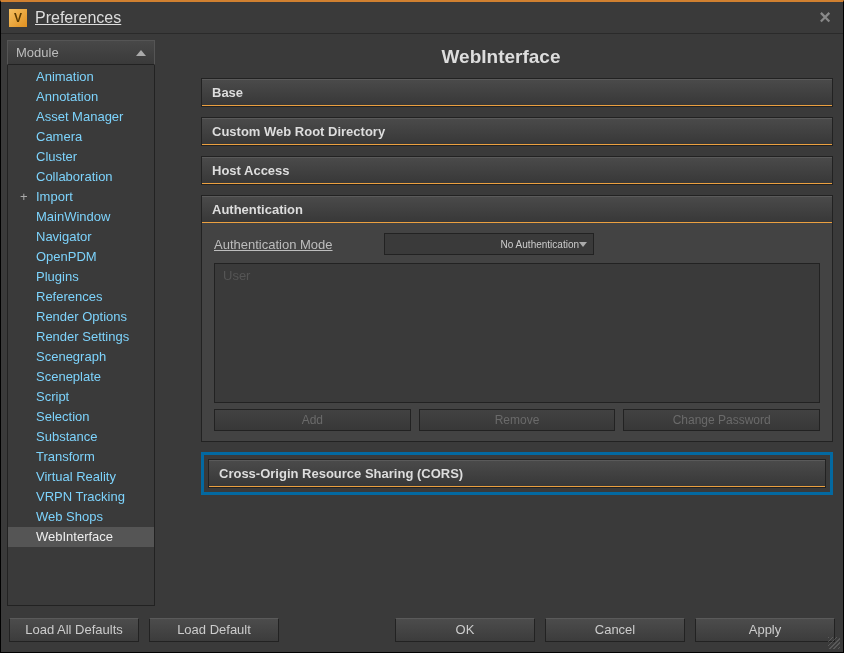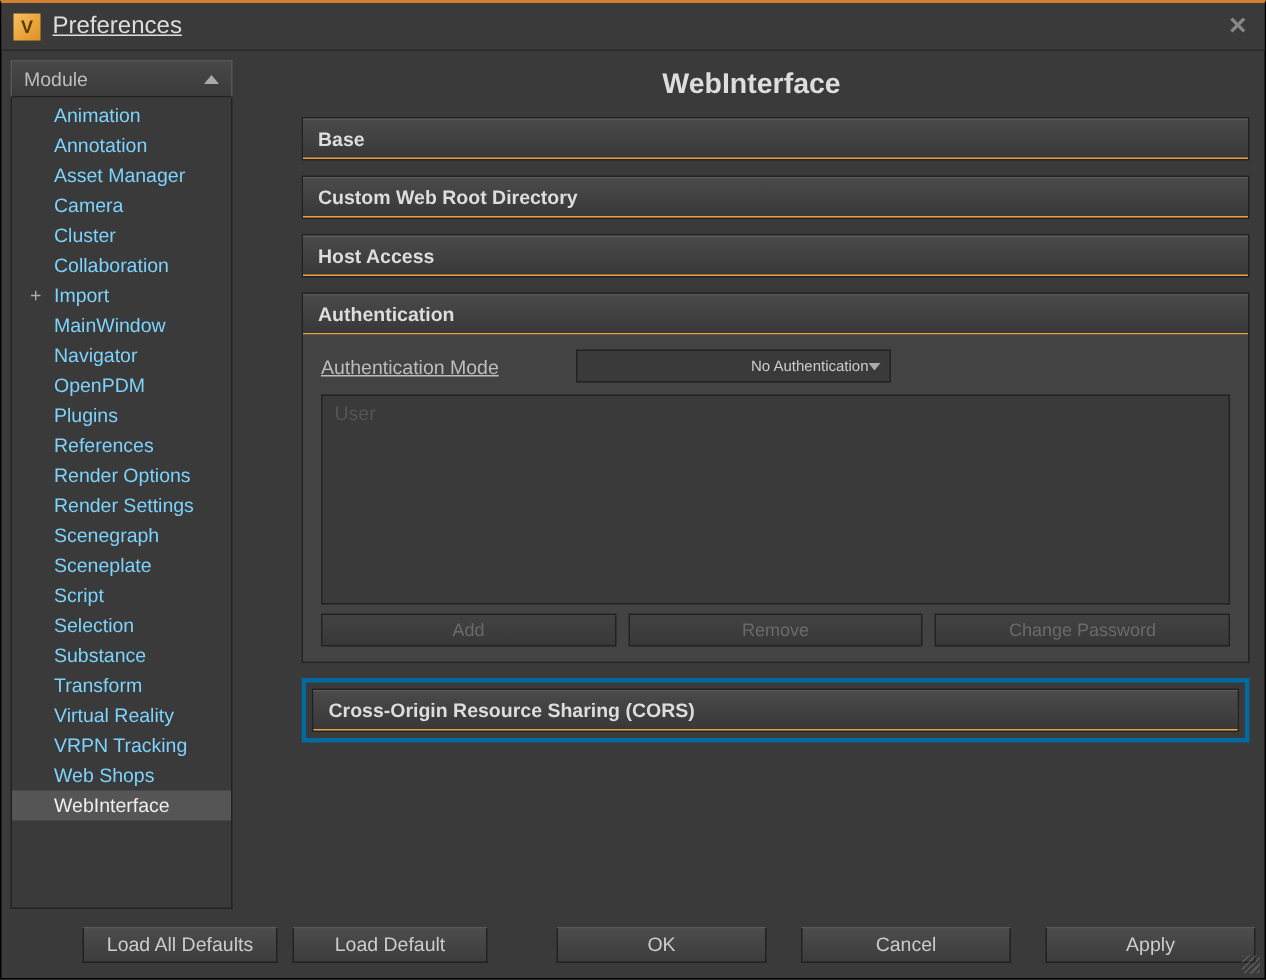--- a/index.html
+++ b/index.html
@@ -196,22 +196,21 @@
   height: 20px;
   background: #3a3a3a;
   border: 1px solid #222;
   color: #ccc;
   padding: 0 6px;
   font-size: 12px;
 }
 .footer {
   display: flex;
   padding: 6px 8px 10px 8px;
-  gap: 23px;
-  margin-left: 46px;
+  gap: 10px;
 }
 .footer-left { display: flex; gap: 10px; }
 .footer-spacer { flex: 1; }
 .btn {
   height: 24px;
   min-width: 140px;
   background: linear-gradient(#4c4c4c,#3c3c3c);
   border: 1px solid #222;
   border-top-color: #5a5a5a;
   color: #ccc;

